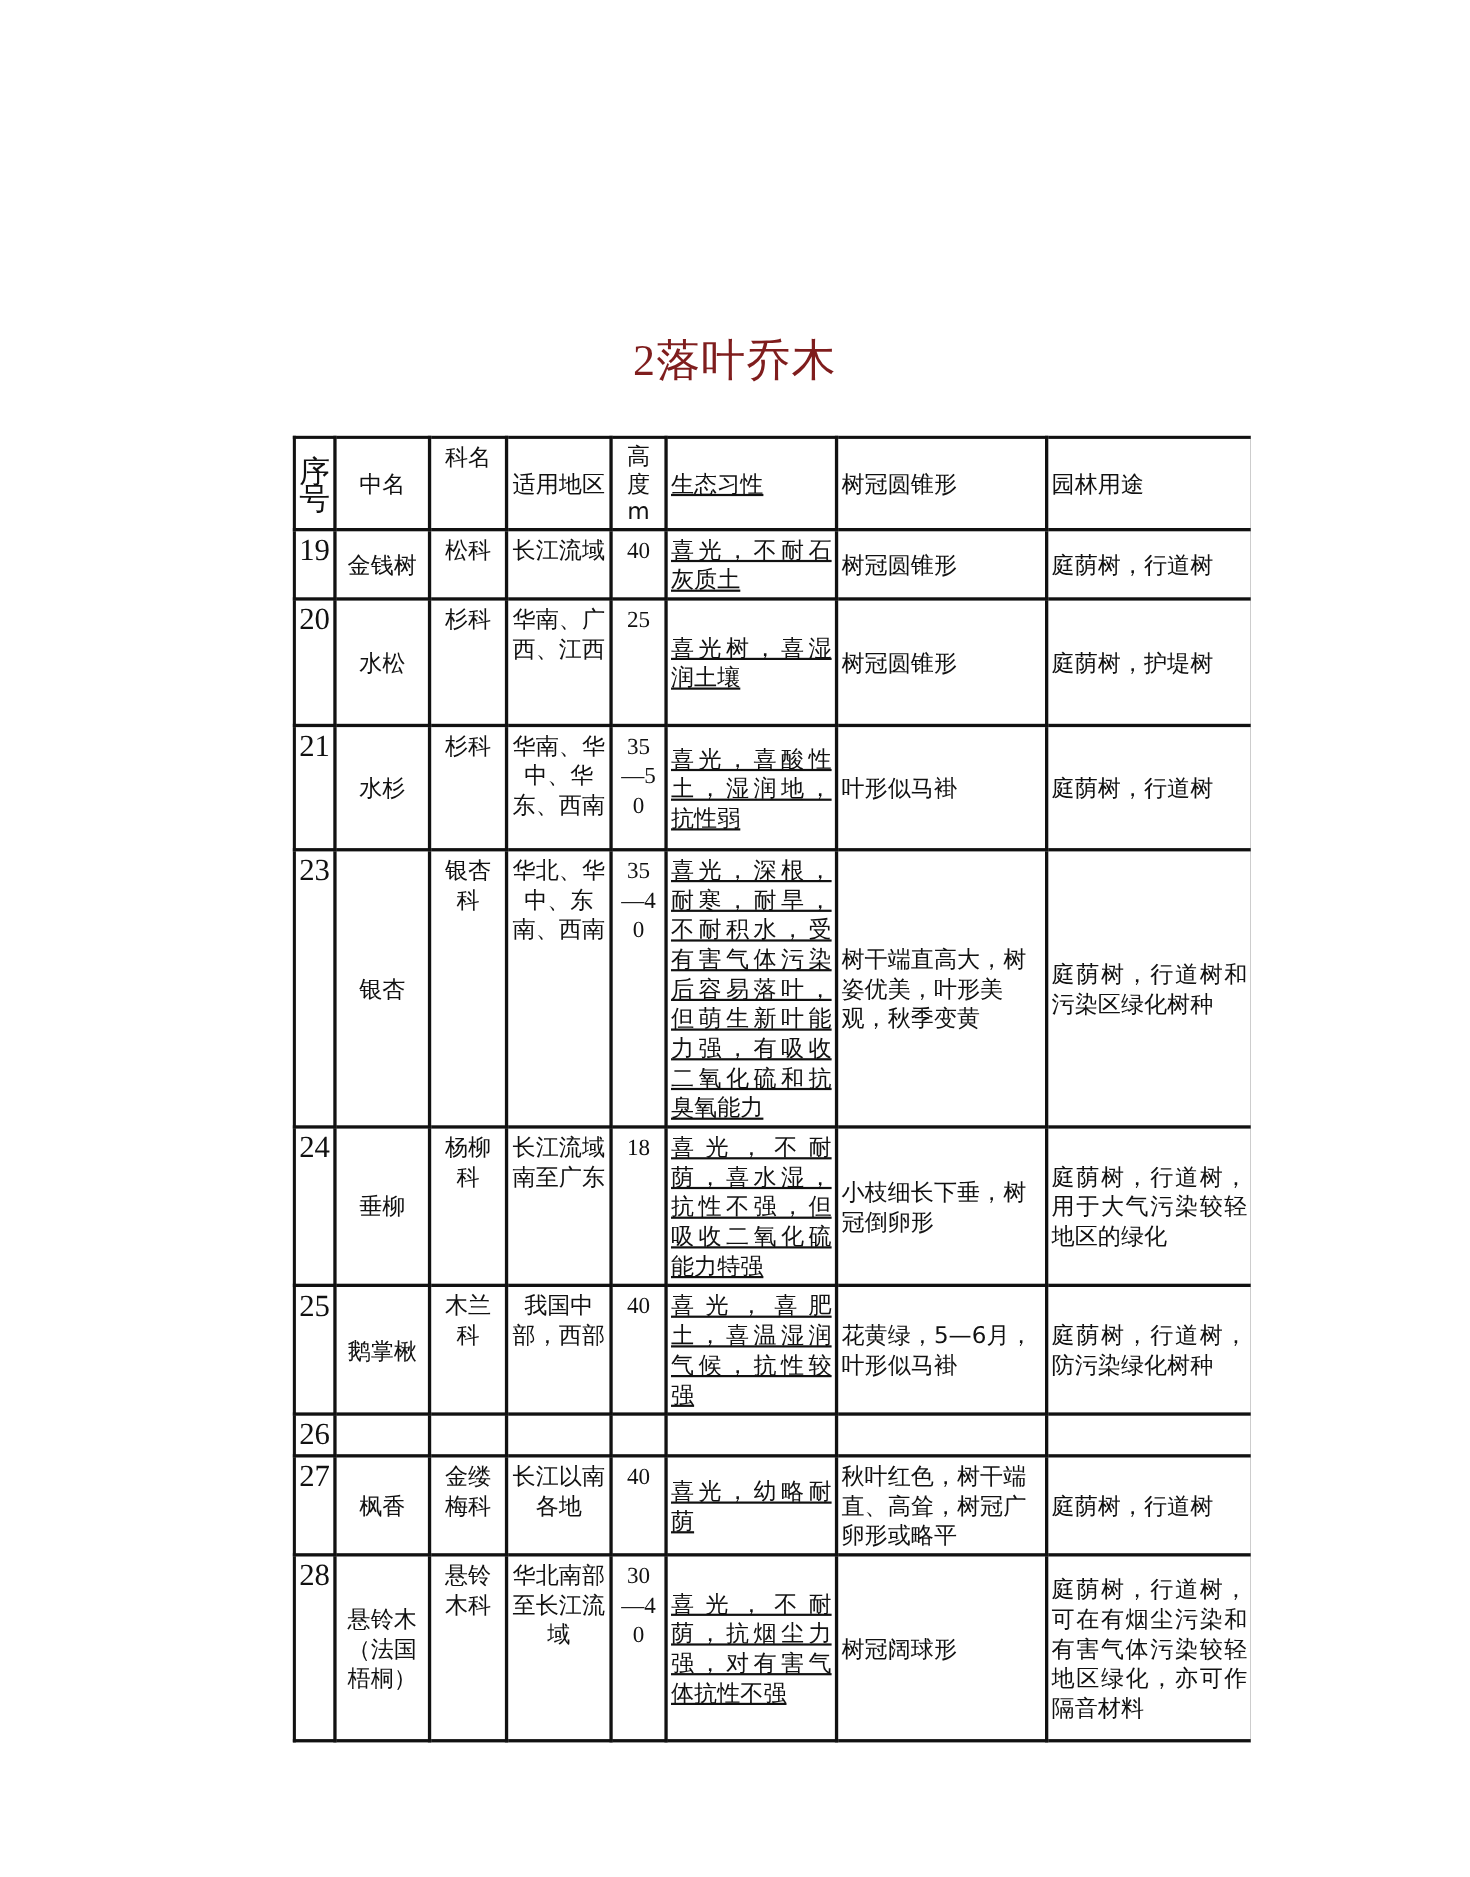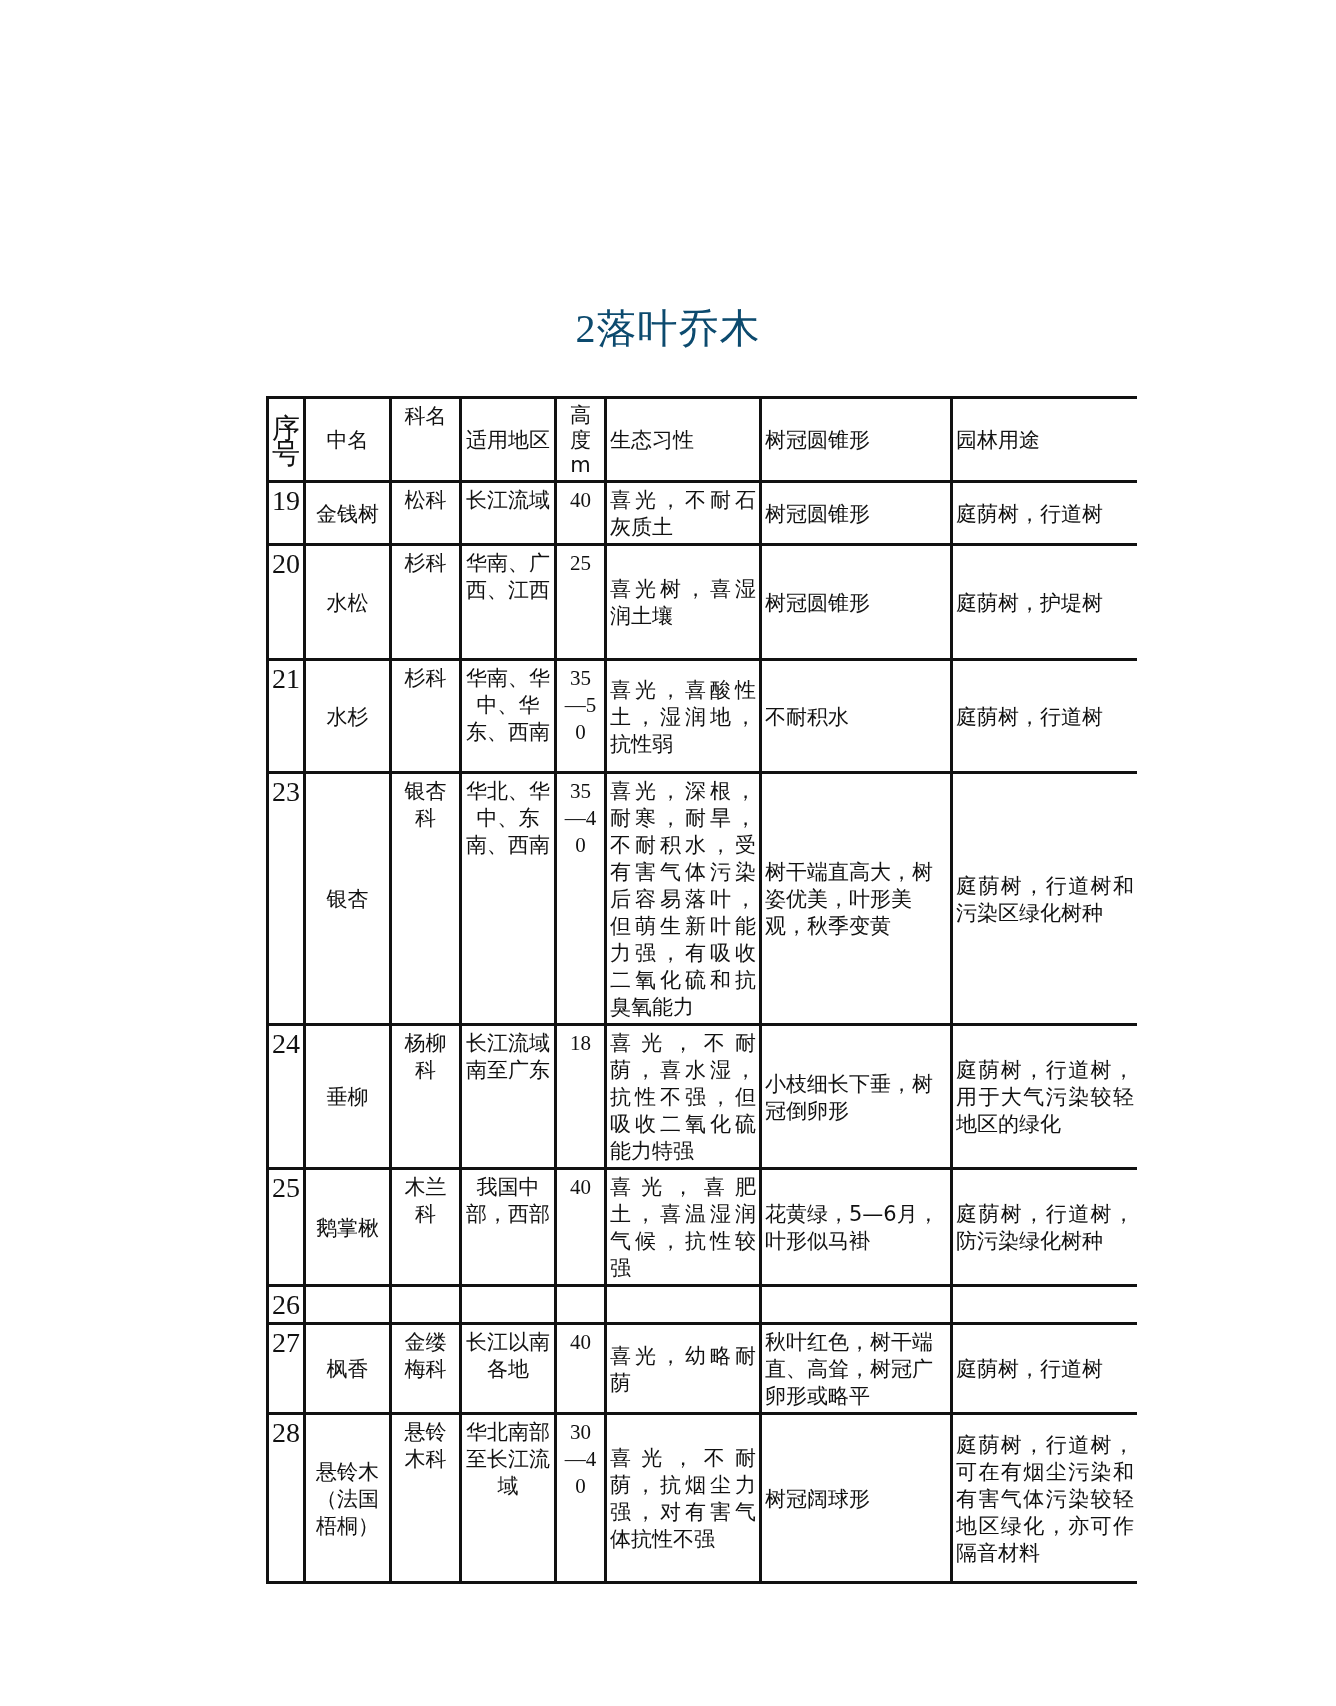--- a/index.html
+++ b/index.html
@@ -1,30 +1,30 @@
 <!DOCTYPE html>
 <html><head>
   <meta charset="utf-8">
   <style>
     html, body { margin: 0; padding: 0; background: #ffffff; }
     body { width: 1336px; height: 1706px; position: relative; overflow: hidden;
            font-family: "DejaVu Sans", "Liberation Sans", sans-serif; color: #111; }
     .title { position: absolute; left: 0; width: 1336px; top: 300px; text-align: center;
-             font-size: 40px; line-height: 56px; letter-spacing: 1px; color: #0c4a6e; }
+             font-size: 40px; line-height: 56px; letter-spacing: 1px; color: #7f1d1d; }
     .title .num { font-family: "Liberation Serif", "DejaVu Serif", serif; }
     .tbl-wrap { position: absolute; left: 266px; top: 396px; width: 871px; height: 1246px; overflow: hidden; }
     table { border-collapse: collapse; table-layout: fixed; width: 871px; }
     td { border: 3px solid #111; vertical-align: top; padding: 4px 3px 2px 3px;
          font-size: 21px; line-height: 27px; word-break: break-all; }
     td.seq { font-family: "Liberation Serif", "DejaVu Serif", serif; font-size: 28px; padding-left: 3px; }
     td.name { text-align: center; vertical-align: middle; }
     td.family { text-align: center; }
     td.region { text-align: center; }
     td.height { text-align: center; font-family: "Liberation Serif", "DejaVu Serif", serif; }
-    td.ecology { vertical-align: middle; text-align: justify; }
+    td.ecology { vertical-align: middle; text-align: justify; text-decoration: underline; }
     td.ornament { vertical-align: middle; }
     td.use { vertical-align: middle; text-align: justify; }
     tr.header td { vertical-align: middle; }
     tr.header td.seq { font-family: "DejaVu Sans", "Liberation Sans", sans-serif; text-align: center; line-height: 25px; }
     tr.header td.family { vertical-align: top; }
     tr.header td.height { font-family: "DejaVu Sans", "Liberation Sans", sans-serif; line-height: 25px; }
     tr.header td.ecology, tr.header td.ornament, tr.header td.use { text-align: left; }
   </style>
 </head>
 <body>
@@ -76,21 +76,21 @@
         <td class="ornament">树冠圆锥形</td>
         <td class="use">庭荫树，护堤树</td>
       </tr>
       <tr style="height:113px">
         <td class="seq">21</td>
         <td class="name">水杉</td>
         <td class="family">杉科</td>
         <td class="region">华南、华中、华东、西南</td>
         <td class="height">35—50</td>
         <td class="ecology">喜光，喜酸性土，湿润地，抗性弱</td>
-        <td class="ornament">不耐积水</td>
+        <td class="ornament">叶形似马褂</td>
         <td class="use">庭荫树，行道树</td>
       </tr>
       <tr style="height:249px">
         <td class="seq">23</td>
         <td class="name">银杏</td>
         <td class="family">银杏科</td>
         <td class="region">华北、华中、东南、西南</td>
         <td class="height">35—40</td>
         <td class="ecology" style="vertical-align:top">喜光，深根，耐寒，耐旱，不耐积水，受有害气体污染后容易落叶，但萌生新叶能力强，有吸收二氧化硫和抗臭氧能力</td>
         <td class="ornament">树干端直高大，树姿优美，叶形美观，秋季变黄</td>

